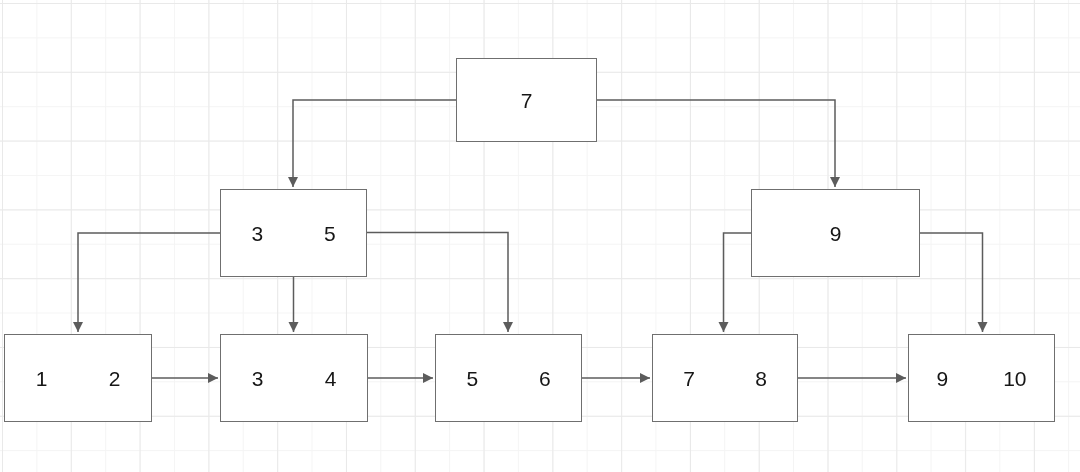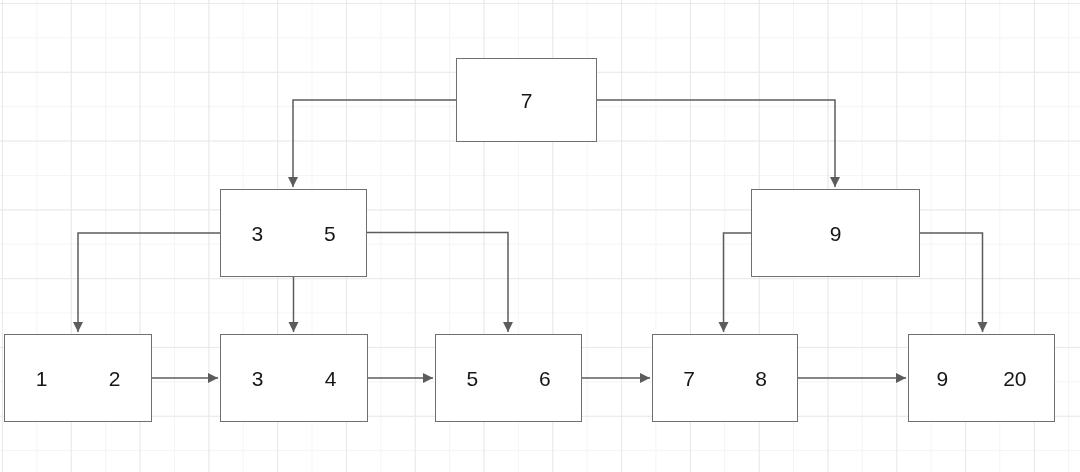--- a/index.html
+++ b/index.html
@@ -112,16 +112,16 @@
     <span class="key">6</span>
   </div>
 
   <div class="node" style="left:652px; top:334px; width:146px; height:88px;">
     <span class="key">7</span>
     <span class="key">8</span>
   </div>
 
   <div class="node" style="left:908px; top:334px; width:147px; height:88px;">
     <span class="key">9</span>
-    <span class="key">20</span>
+    <span class="key">10</span>
   </div>
 
 </div>
 
 </body></html>

